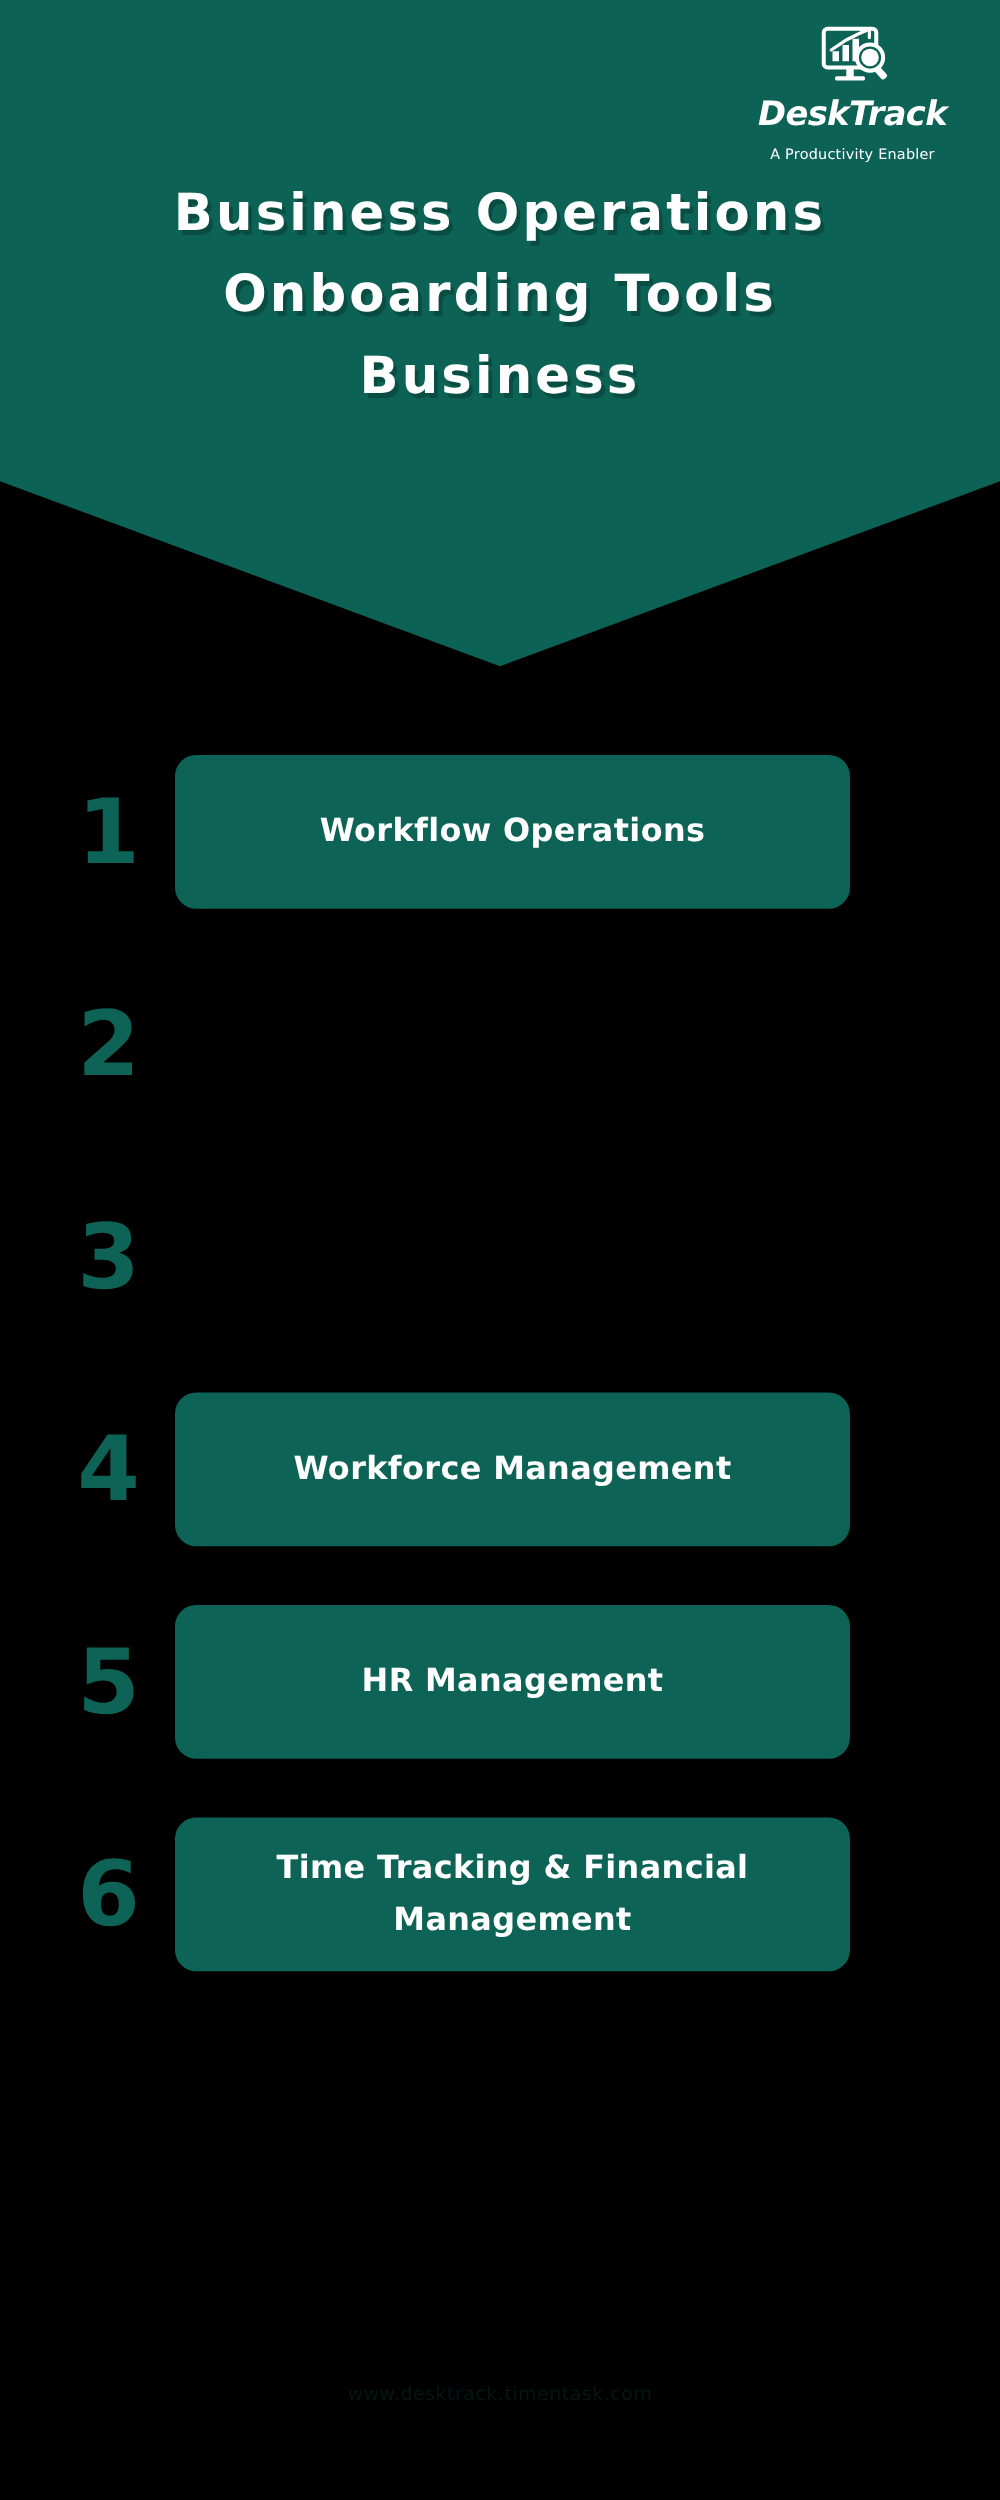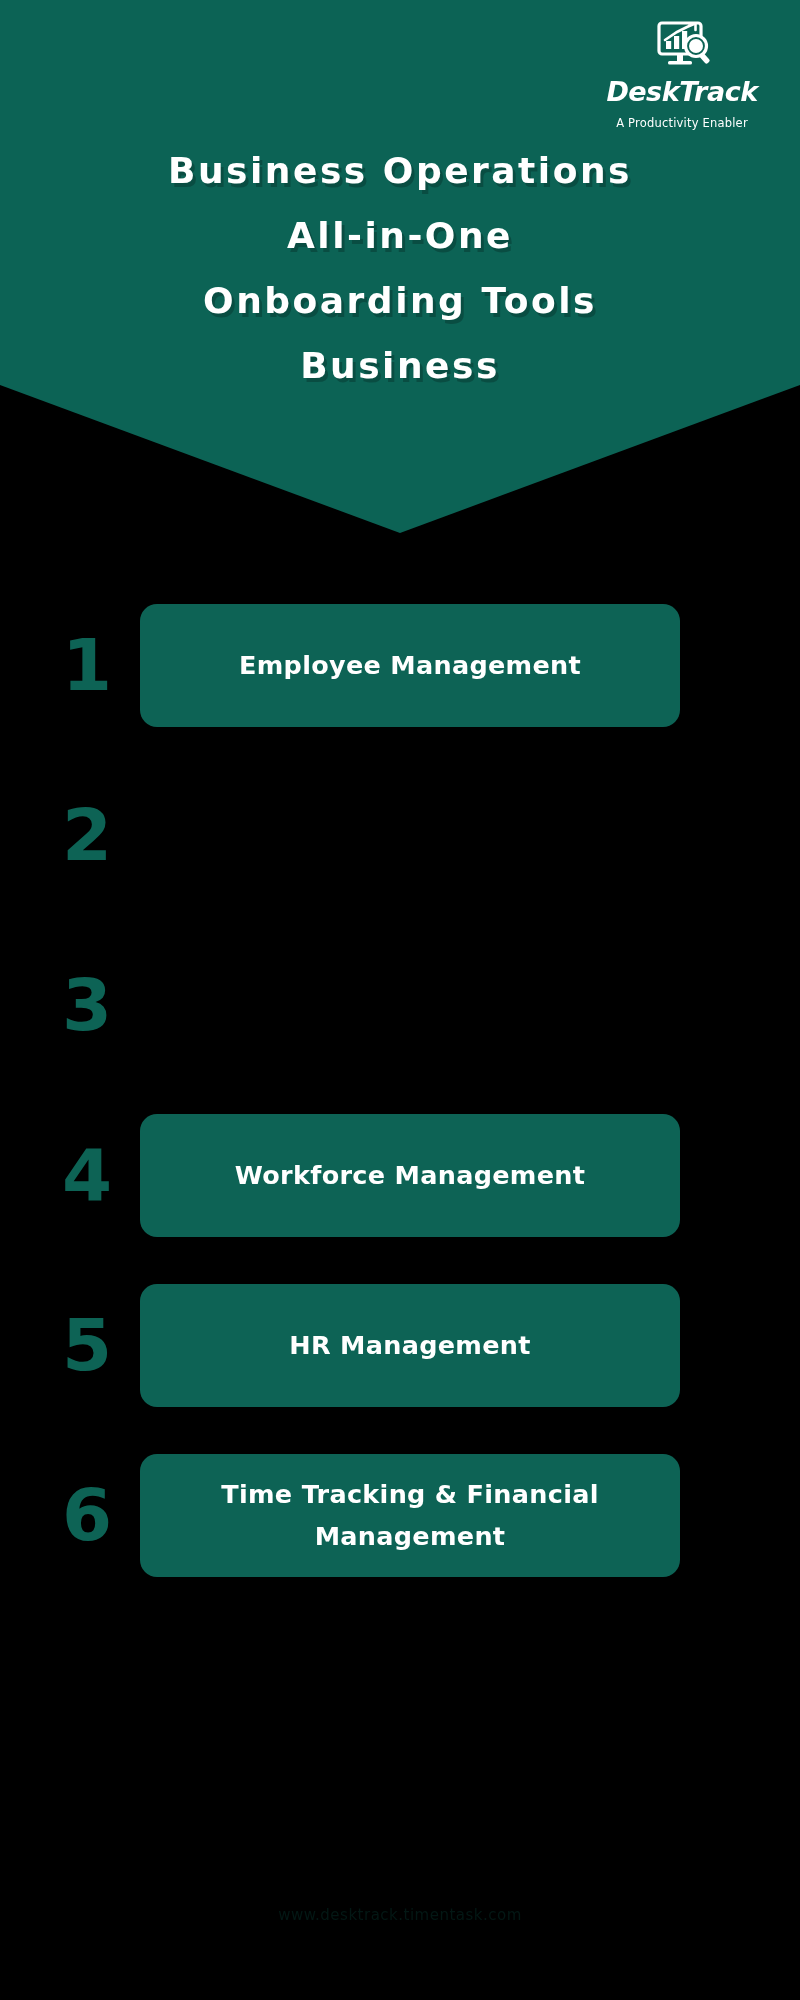--- a/index.html
+++ b/index.html
@@ -68,21 +68,21 @@
   
   .title {
     position:absolute;
     left:0;
     top:138px;
     width:800px;
     text-align:center;
     color:#ffffff;
     font-family:"DejaVu Sans", sans-serif;
     font-weight:bold;
-    font-size:36px;
+    font-size:41px;
     line-height:65px;
     letter-spacing:2.5px;
     text-shadow:3px 4px 0 rgba(0,0,0,0.22);
   }
   .title-line { display:block; white-space:nowrap; }
 
   
   .list {
     position:absolute;
     left:0;
@@ -163,31 +163,30 @@
       <circle cx="50" cy="26" r="10.5" fill="#0C6355" stroke="#ffffff" stroke-width="3.2"></circle>
       <circle cx="50" cy="26" r="7" fill="#ffffff"></circle>
       <rect x="56" y="33" width="5.5" height="11" rx="2" fill="#ffffff" transform="rotate(-42 58.7 38.5)"></rect>
     </svg>
     <div class="logo-word"><span>Desk</span><span class="thin">Track</span></div>
     <div class="logo-tag">A Productivity Enabler</div>
   </div>
 
   <div class="title">
     <span class="title-line">Business Operations</span>
-    <span class="title-line">All-in-One</span>
     <span class="title-line">Onboarding Tools</span>
     <span class="title-line">Business</span>
   </div>
 
   <div class="list">
 
     <div class="row">
       <div class="row-num">1</div>
       <div class="card">
-        <div class="card-label">Employee Management</div>
+        <div class="card-label">Workflow Operations</div>
       </div>
     </div>
 
     <div class="row">
       <div class="row-num">2</div>
     </div>
 
     <div class="row">
       <div class="row-num">3</div>
     </div>

